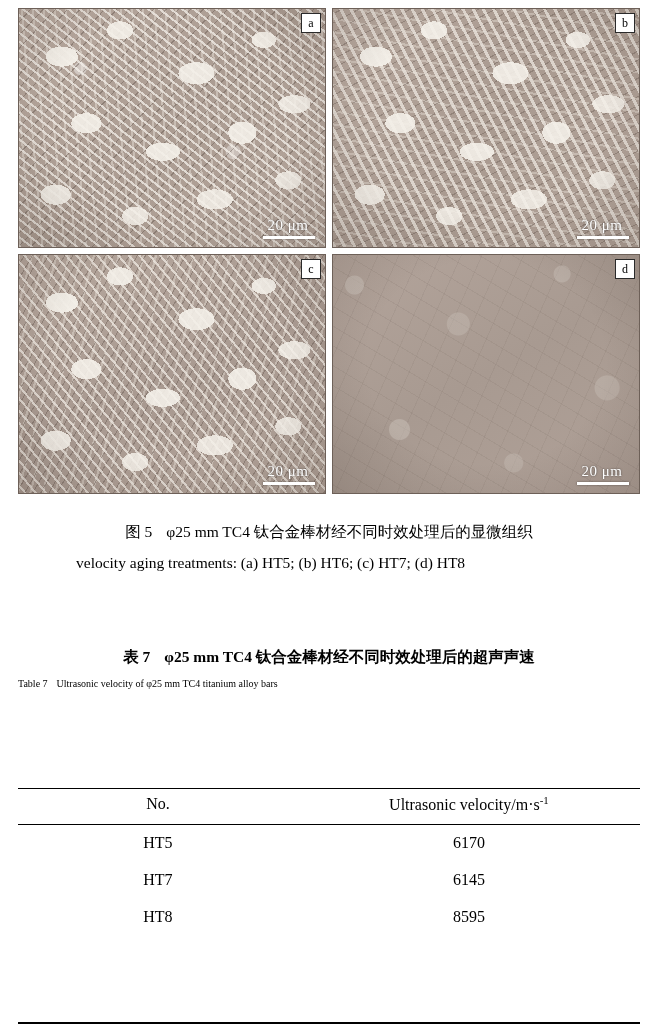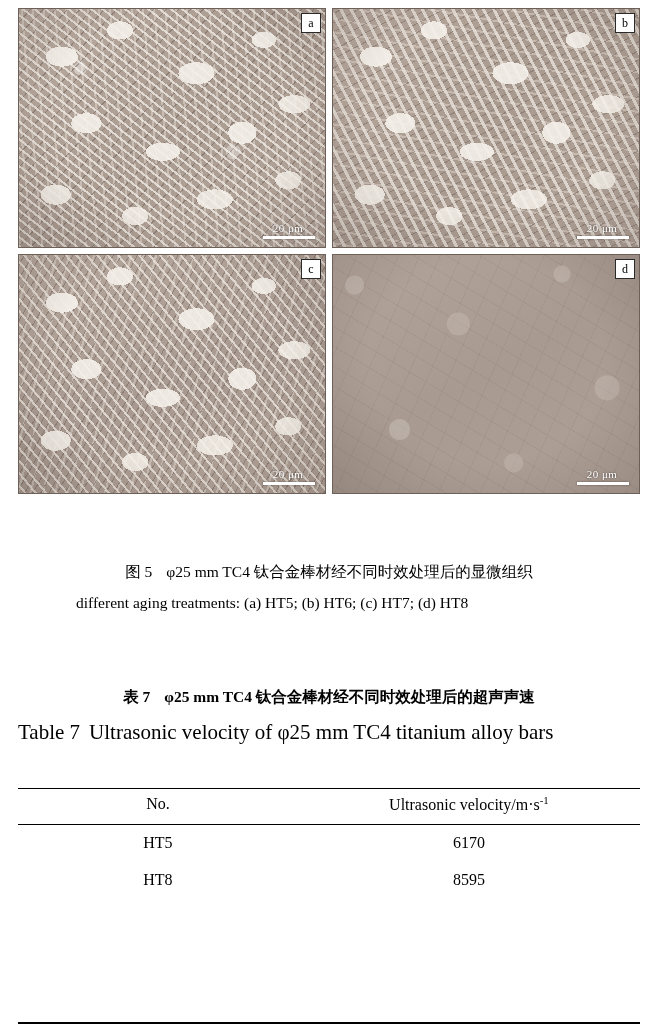--- a/index.html
+++ b/index.html
@@ -144,21 +144,21 @@
 
   .scalebar {
     position: absolute;
     right: 10px;
     bottom: 8px;
     text-align: center;
     color: #ffffff;
     font-family: "Liberation Serif", serif;
   }
   .scalebar .sb-text {
-    font-size: 11px;
+    font-size: 15px;
     letter-spacing: 0.5px;
     text-shadow: 0 0 2px rgba(0,0,0,0.6);
     white-space: nowrap;
     font-family: Liberation Serif, serif;
   }
   .scalebar .sb-line {
     height: 3px;
     background: #ffffff;
     margin-top: 2px;
     width: 52px;
@@ -166,21 +166,20 @@
     box-shadow: 0 0 2px rgba(0,0,0,0.5);
   }
 
   
   .caption-block {
     position: absolute;
     left: 18px;
     width: 622px;
     font-size: 15.5px;
     line-height: 1.55;
-    margin-top: 40px;
   }
   #fig-caption { top: 520px; }
 
   .cap-cn {
     text-align: center;
     font-size: 15.5px;
     margin-bottom: 7px;
     font-family: "Liberation Serif", serif;
   }
   .cap-cn .lbl { margin-right: 14px; }
@@ -200,21 +199,21 @@
   .tcap-cn {
     text-align: center;
     font-weight: bold;
     font-size: 15.5px;
     margin-bottom: 7px;
   }
   .tcap-cn .lbl { margin-right: 14px; font-weight: bold; }
   .tcap-en {
     text-align: justify;
     text-align-last: left;
-    font-size: 21px;
+    font-size: 10px;
   }
   .tcap-en .lbl { margin-right: 9px; }
   .tcap-en-2 {
     margin-left: 58px;
     text-align: left;
   }
 
   
   .data-table {
     position: absolute;
@@ -323,21 +322,21 @@
         </div>
       </div>
 
     </div>
   </div>
 
   <div class="caption-block" id="fig-caption">
     <div class="cap-cn">
       <span class="lbl">图 5</span><span>φ25 mm TC4 钛合金棒材经不同时效处理后的显微组织</span>
     </div>
-    <div class="cap-en cap-en-2">different aging treatments: (a) HT5; (b) HT6; (c) HT7; (d) HT8</div>
+    <div class="cap-en cap-en-2">velocity aging treatments: (a) HT5; (b) HT6; (c) HT7; (d) HT8</div>
   </div>
 
   <div class="caption-block" id="table-caption">
     <div class="tcap-cn">
       <span class="lbl">表 7</span><span>φ25 mm TC4 钛合金棒材经不同时效处理后的超声声速</span>
     </div>
     <div class="tcap-en">
       <span class="lbl">Table 7</span><span>Ultrasonic velocity of φ25 mm TC4 titanium alloy bars</span>
     </div>
   </div>
@@ -348,20 +347,24 @@
         <th class="col-no">No.</th>
         <th class="col-v"><span>Ultrasonic velocity/m·s</span><sup>-1</sup></th>
       </tr>
     </thead>
     <tbody>
       <tr>
         <td>HT5</td>
         <td>6170</td>
       </tr>
       <tr>
+        <td>HT7</td>
+        <td>6145</td>
+      </tr>
+      <tr>
         <td>HT8</td>
         <td>8595</td>
       </tr>
     </tbody>
   </table>
   <div class="table-bottom-rule"></div>
 
 </div>
 
 </body></html>

